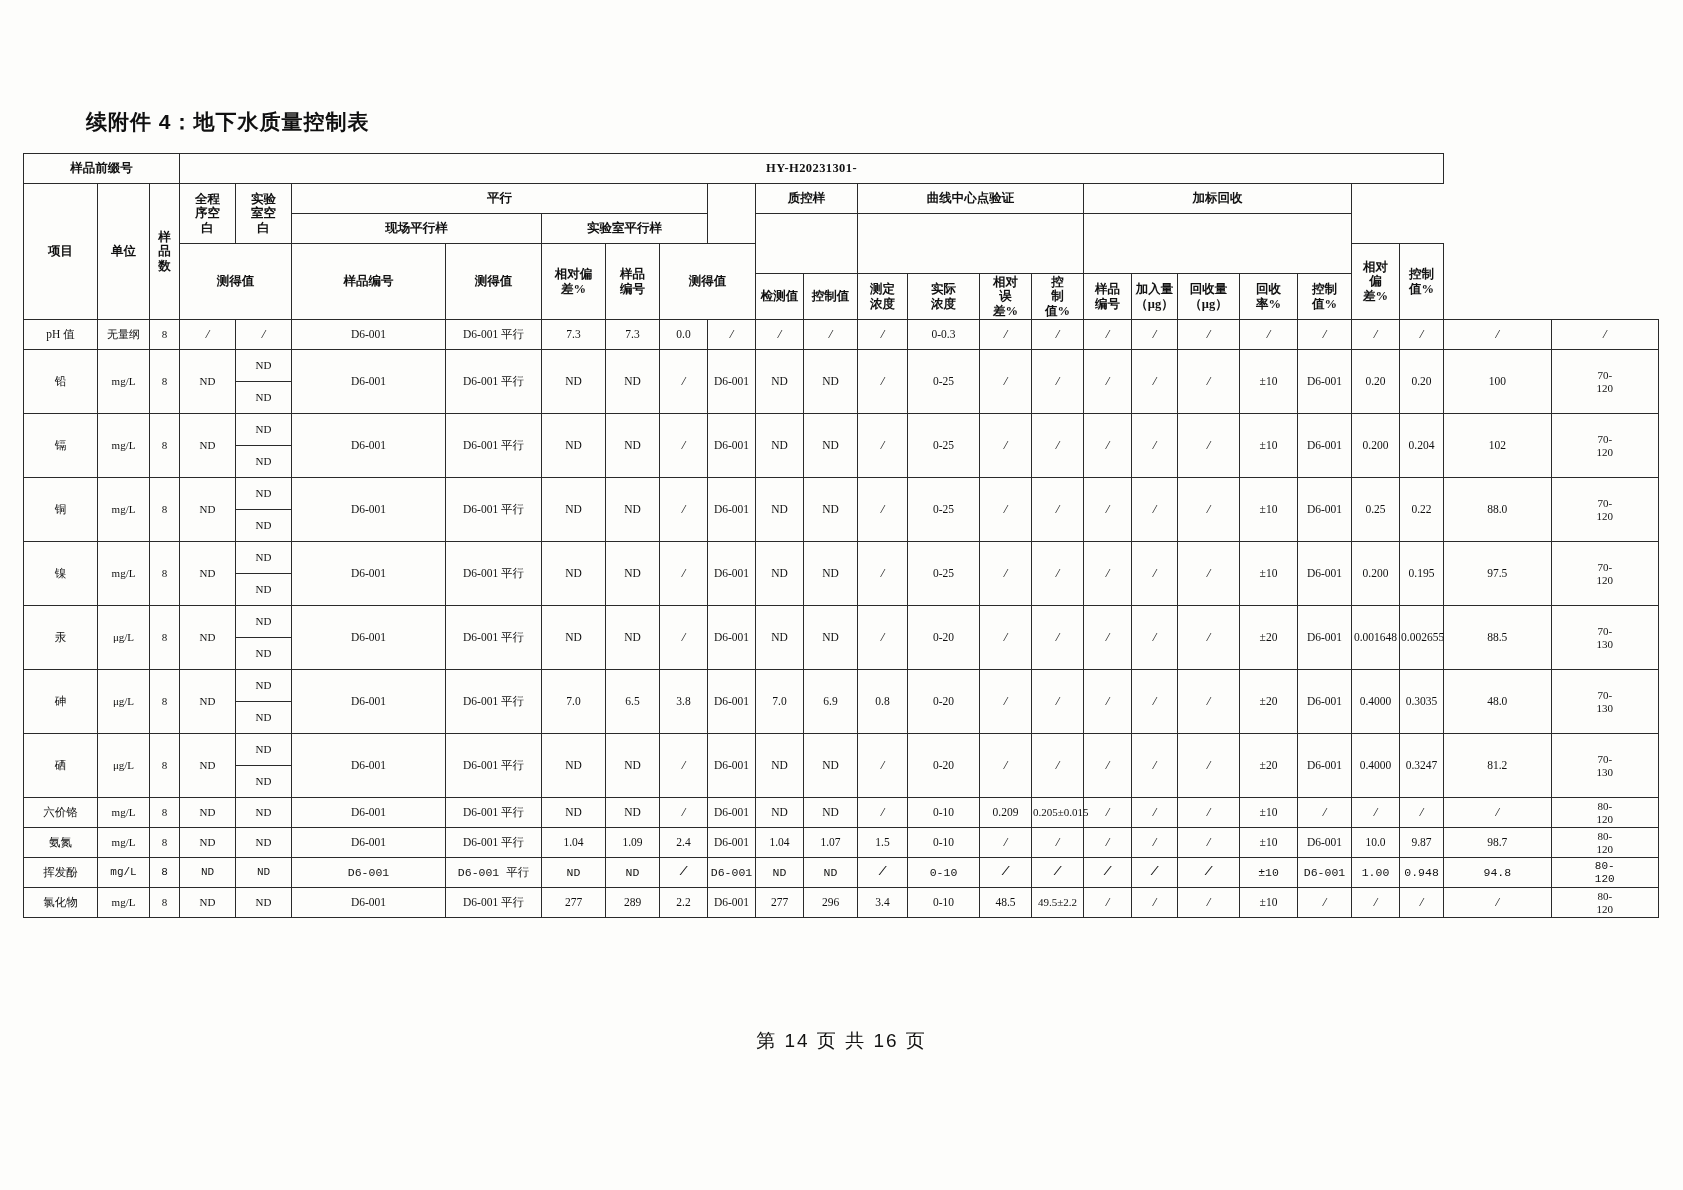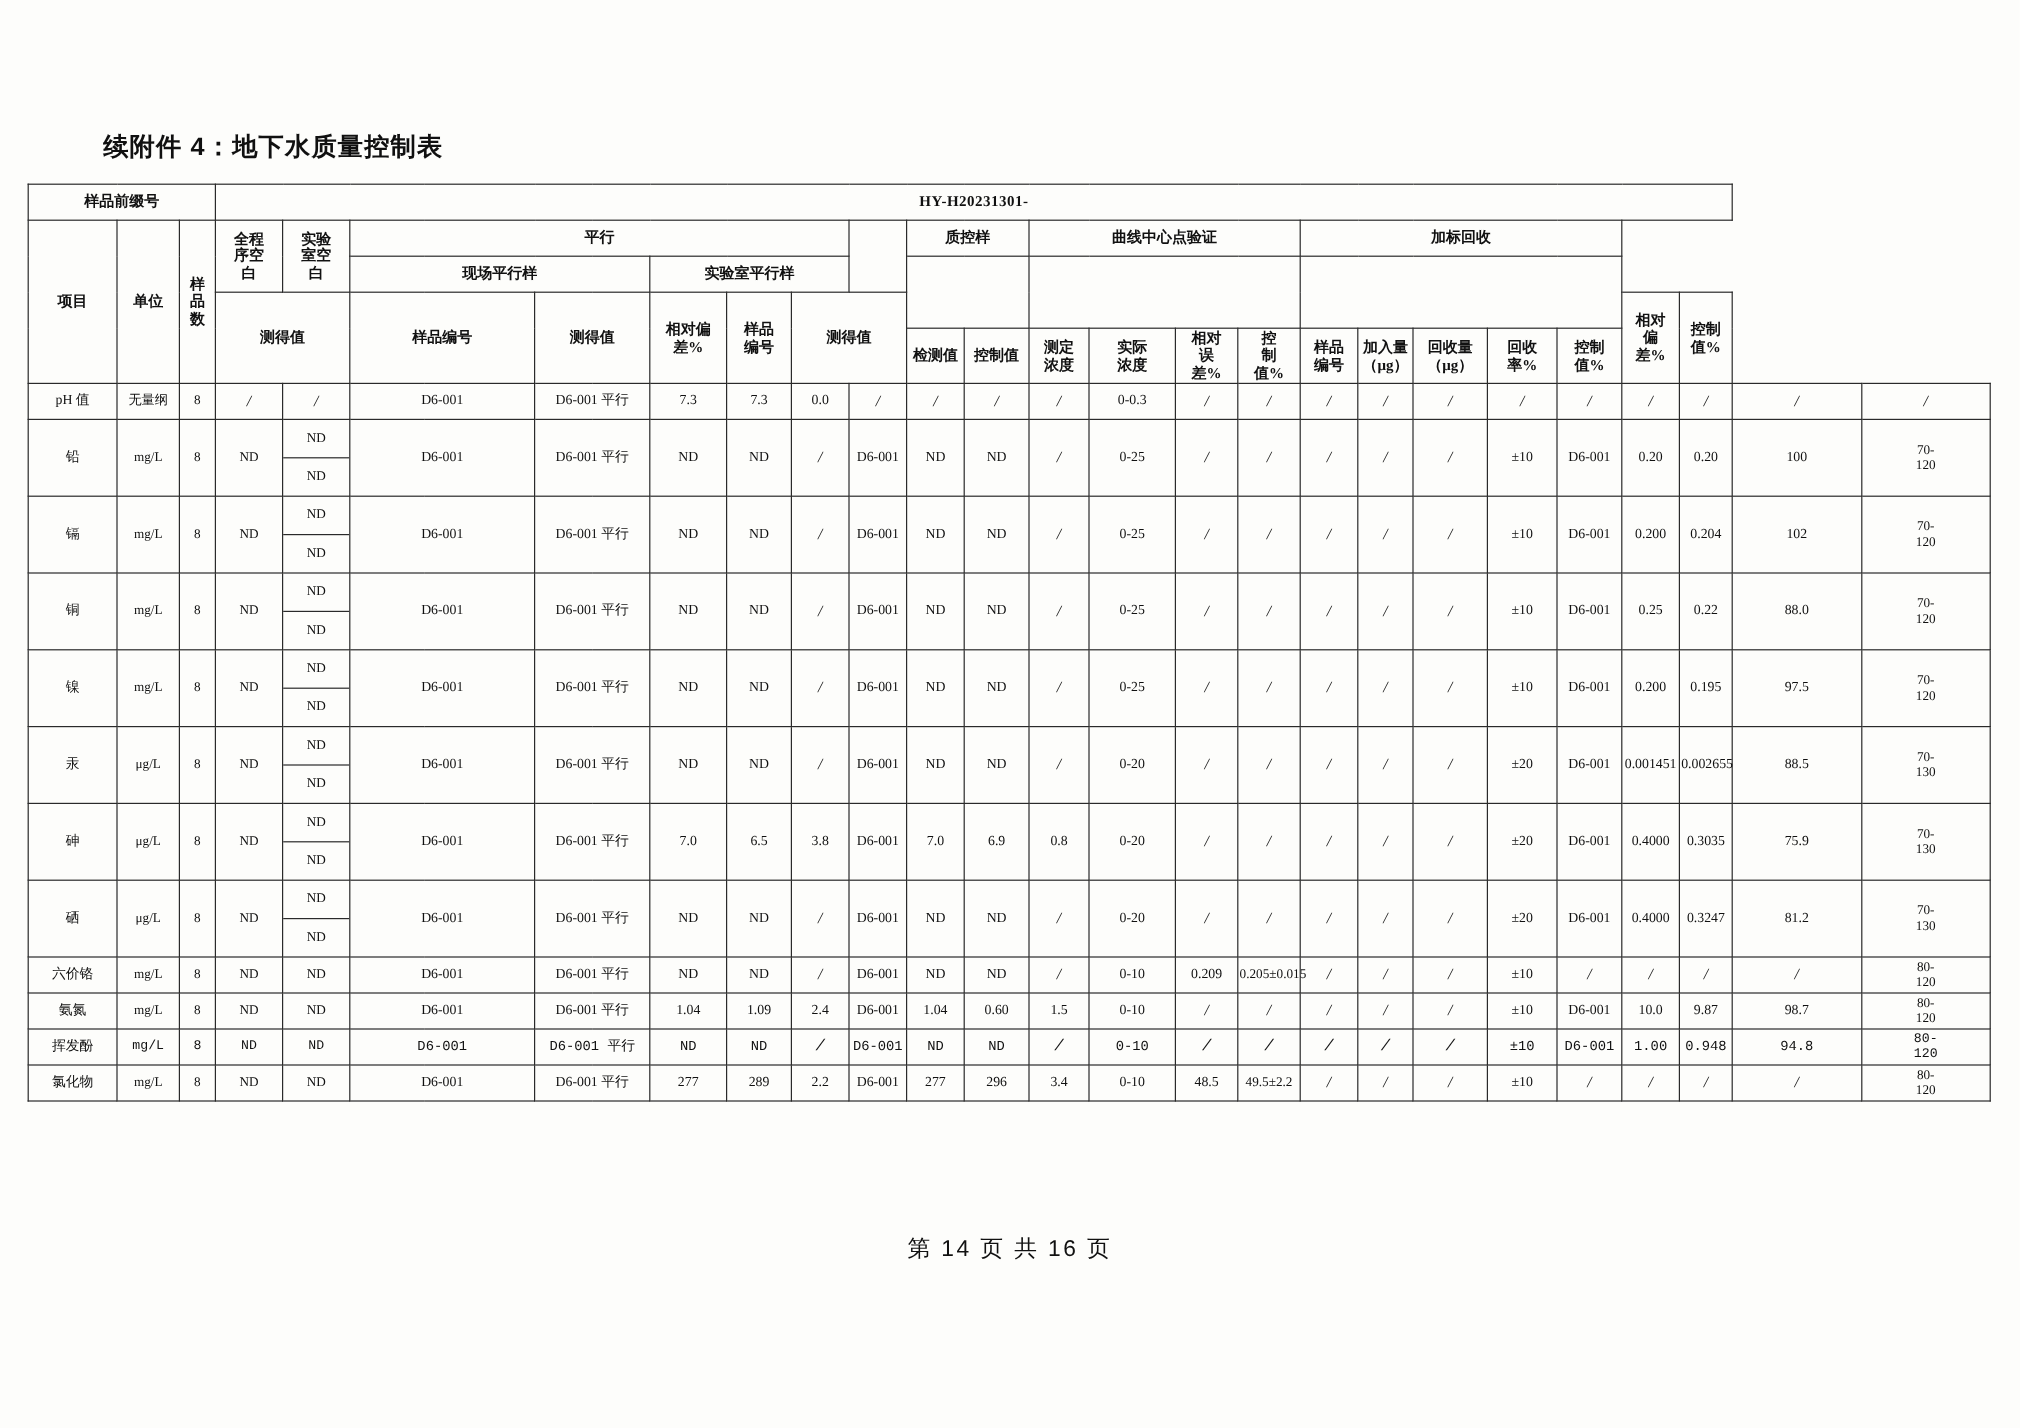--- a/index.html
+++ b/index.html
@@ -404,21 +404,21 @@
           <td class="small">ND</td>
           <td class="small italic-slash">/</td>
           <td class="small">0-20</td>
           <td class="small italic-slash">/</td>
           <td class="ctrl-small italic-slash">/</td>
           <td class="small italic-slash">/</td>
           <td class="small italic-slash">/</td>
           <td class="small italic-slash">/</td>
           <td class="small">±20</td>
           <td class="small">D6-001</td>
-          <td class="small">0.001451</td>
+          <td class="small">0.001648</td>
           <td class="small">0.002655</td>
           <td class="small">88.5</td>
           <td class="xsmall">
             <span class="stack">70-</span>
             <span class="stack">130</span>
           </td>
         </tr>
         <tr style="height: 64px;">
           <td class="small">砷</td>
           <td class="xsmall">μg/L</td>
@@ -440,21 +440,21 @@
           <td class="small">0-20</td>
           <td class="small italic-slash">/</td>
           <td class="ctrl-small italic-slash">/</td>
           <td class="small italic-slash">/</td>
           <td class="small italic-slash">/</td>
           <td class="small italic-slash">/</td>
           <td class="small">±20</td>
           <td class="small">D6-001</td>
           <td class="small">0.4000</td>
           <td class="small">0.3035</td>
-          <td class="small">75.9</td>
+          <td class="small">48.0</td>
           <td class="xsmall">
             <span class="stack">70-</span>
             <span class="stack">130</span>
           </td>
         </tr>
         <tr style="height: 64px;">
           <td class="small">硒</td>
           <td class="xsmall">μg/L</td>
           <td class="xsmall">8</td>
           <td class="xsmall">ND</td>
@@ -524,21 +524,21 @@
           <td class="xsmall">8</td>
           <td class="xsmall">ND</td>
           <td class="xsmall">ND</td>
           <td colspan="2" class="small">D6-001</td>
           <td colspan="2" class="small">D6-001 平行</td>
           <td class="small">1.04</td>
           <td class="small">1.09</td>
           <td class="small">2.4</td>
           <td class="small">D6-001</td>
           <td class="small">1.04</td>
-          <td class="small">0.60</td>
+          <td class="small">1.07</td>
           <td class="small">1.5</td>
           <td class="small">0-10</td>
           <td class="small italic-slash">/</td>
           <td class="ctrl-small italic-slash">/</td>
           <td class="small italic-slash">/</td>
           <td class="small italic-slash">/</td>
           <td class="small italic-slash">/</td>
           <td class="small">±10</td>
           <td class="small">D6-001</td>
           <td class="small">10.0</td>

